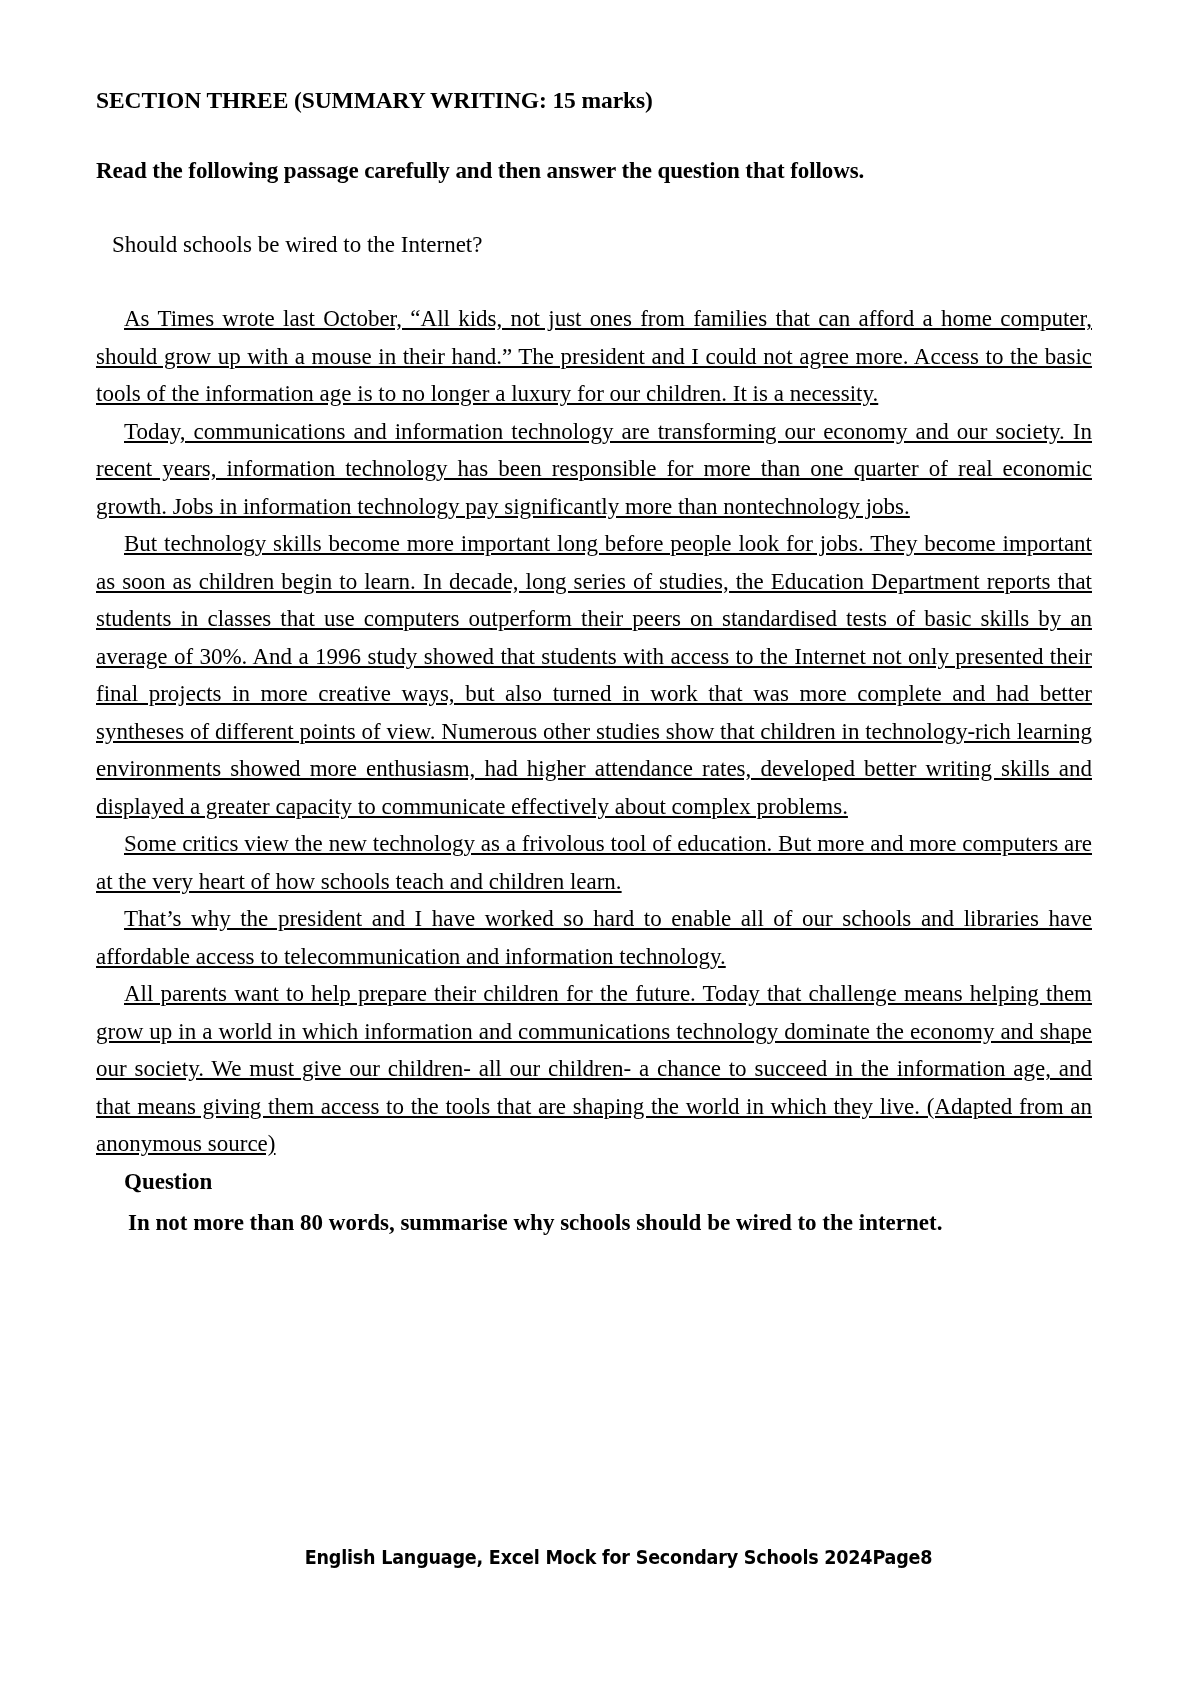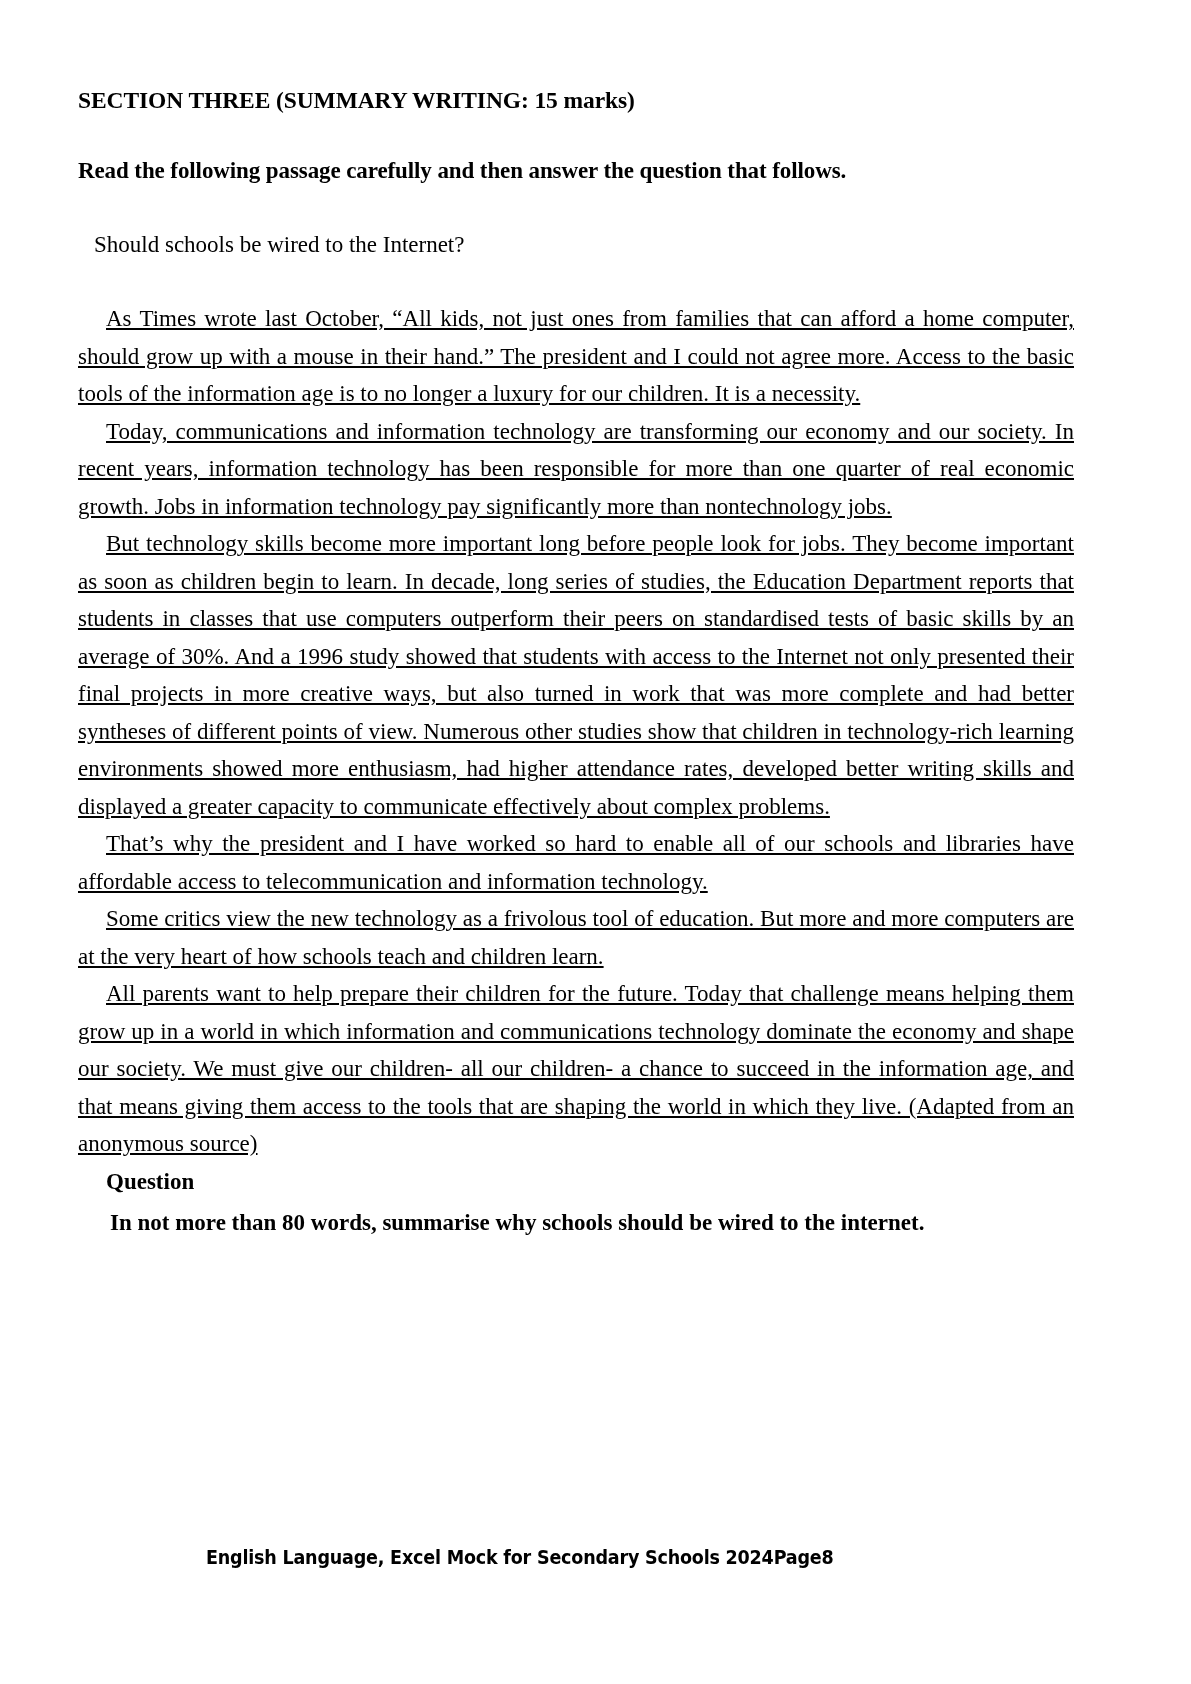--- a/index.html
+++ b/index.html
@@ -13,21 +13,21 @@
     width: 1191px;
     height: 1684px;
     background: #ffffff;
     box-sizing: border-box;
     overflow: hidden;
     font-family: "Liberation Serif", "DejaVu Serif", serif;
     color: #000000;
   }
   .content {
     position: absolute;
-    left: 78px;
+    left: 96px;
     top: 86px;
     width: 996px;
   }
   .heading-section {
     font-family: "Liberation Serif", "DejaVu Serif", serif;
     font-weight: bold;
     font-size: 23.5px;
     line-height: 1.25;
     margin: 0 0 42px 0;
     letter-spacing: -0.1px;
@@ -68,21 +68,21 @@
     line-height: 37.5px;
     margin: 4px;
     text-indent: 28px;
   }
   .footer {
     position: absolute;
     left: 86px;
     right: 86px;
     top: 1546px;
     display: flex;
-    justify-content: flex-start;
+    justify-content: center;
     align-items: baseline;
     font-family: "DejaVu Sans Condensed", "Liberation Sans Narrow", "Liberation Sans", sans-serif;
     font-weight: bold;
     font-size: 19.5px;
     letter-spacing: -0.2px;
   }
   .footer-left {
     padding-left: 120px;
   }
   .footer-right {
@@ -100,23 +100,23 @@
     <div class="heading-instruction">Read the following passage carefully and then answer the question that follows.</div>
 
     <div class="lead-line">Should schools be wired to the Internet?</div>
 
     <p class="body-para">As Times wrote last October, “All kids, not just ones from families that can afford a home computer, should grow up with a mouse in their hand.” The president and I could not agree more. Access to the basic tools of the information age is to no longer a luxury for our children. It is a necessity.</p>
 
     <p class="body-para">Today, communications and information technology are transforming our economy and our society. In recent years, information technology has been responsible for more than one quarter of real economic growth. Jobs in information technology pay significantly more than nontechnology jobs.</p>
 
     <p class="body-para">But technology skills become more important long before people look for jobs. They become important as soon as children begin to learn. In decade, long series of studies, the Education Department reports that students in classes that use computers outperform their peers on standardised tests of basic skills by an average of 30%. And a 1996 study showed that students with access to the Internet not only presented their final projects in more creative ways, but also turned in work that was more complete and had better syntheses of different points of view. Numerous other studies show that children in technology-rich learning environments showed more enthusiasm, had higher attendance rates, developed better writing skills and displayed a greater capacity to communicate effectively about complex problems.</p>
 
+    <p class="body-para">Some critics view the new technology as a frivolous tool of education. But more and more computers are at the very heart of how schools teach and children learn.</p>
+
     <p class="body-para">That’s why the president and I have worked so hard to enable all of our schools and libraries have affordable access to telecommunication and information technology.</p>
-
-    <p class="body-para">Some critics view the new technology as a frivolous tool of education. But more and more computers are at the very heart of how schools teach and children learn.</p>
 
 
     <p class="body-para">All parents want to help prepare their children for the future. Today that challenge means helping them grow up in a world in which information and communications technology dominate the economy and shape our society. We must give our children- all our children- a chance to succeed in the information age, and that means giving them access to the tools that are shaping the world in which they live. (Adapted from an anonymous source)</p>
 
     <div class="question-label">Question</div>
 
     <div class="question-text">In not more than 80 words, summarise why schools should be wired to the internet.</div>
 
   </div>
 

